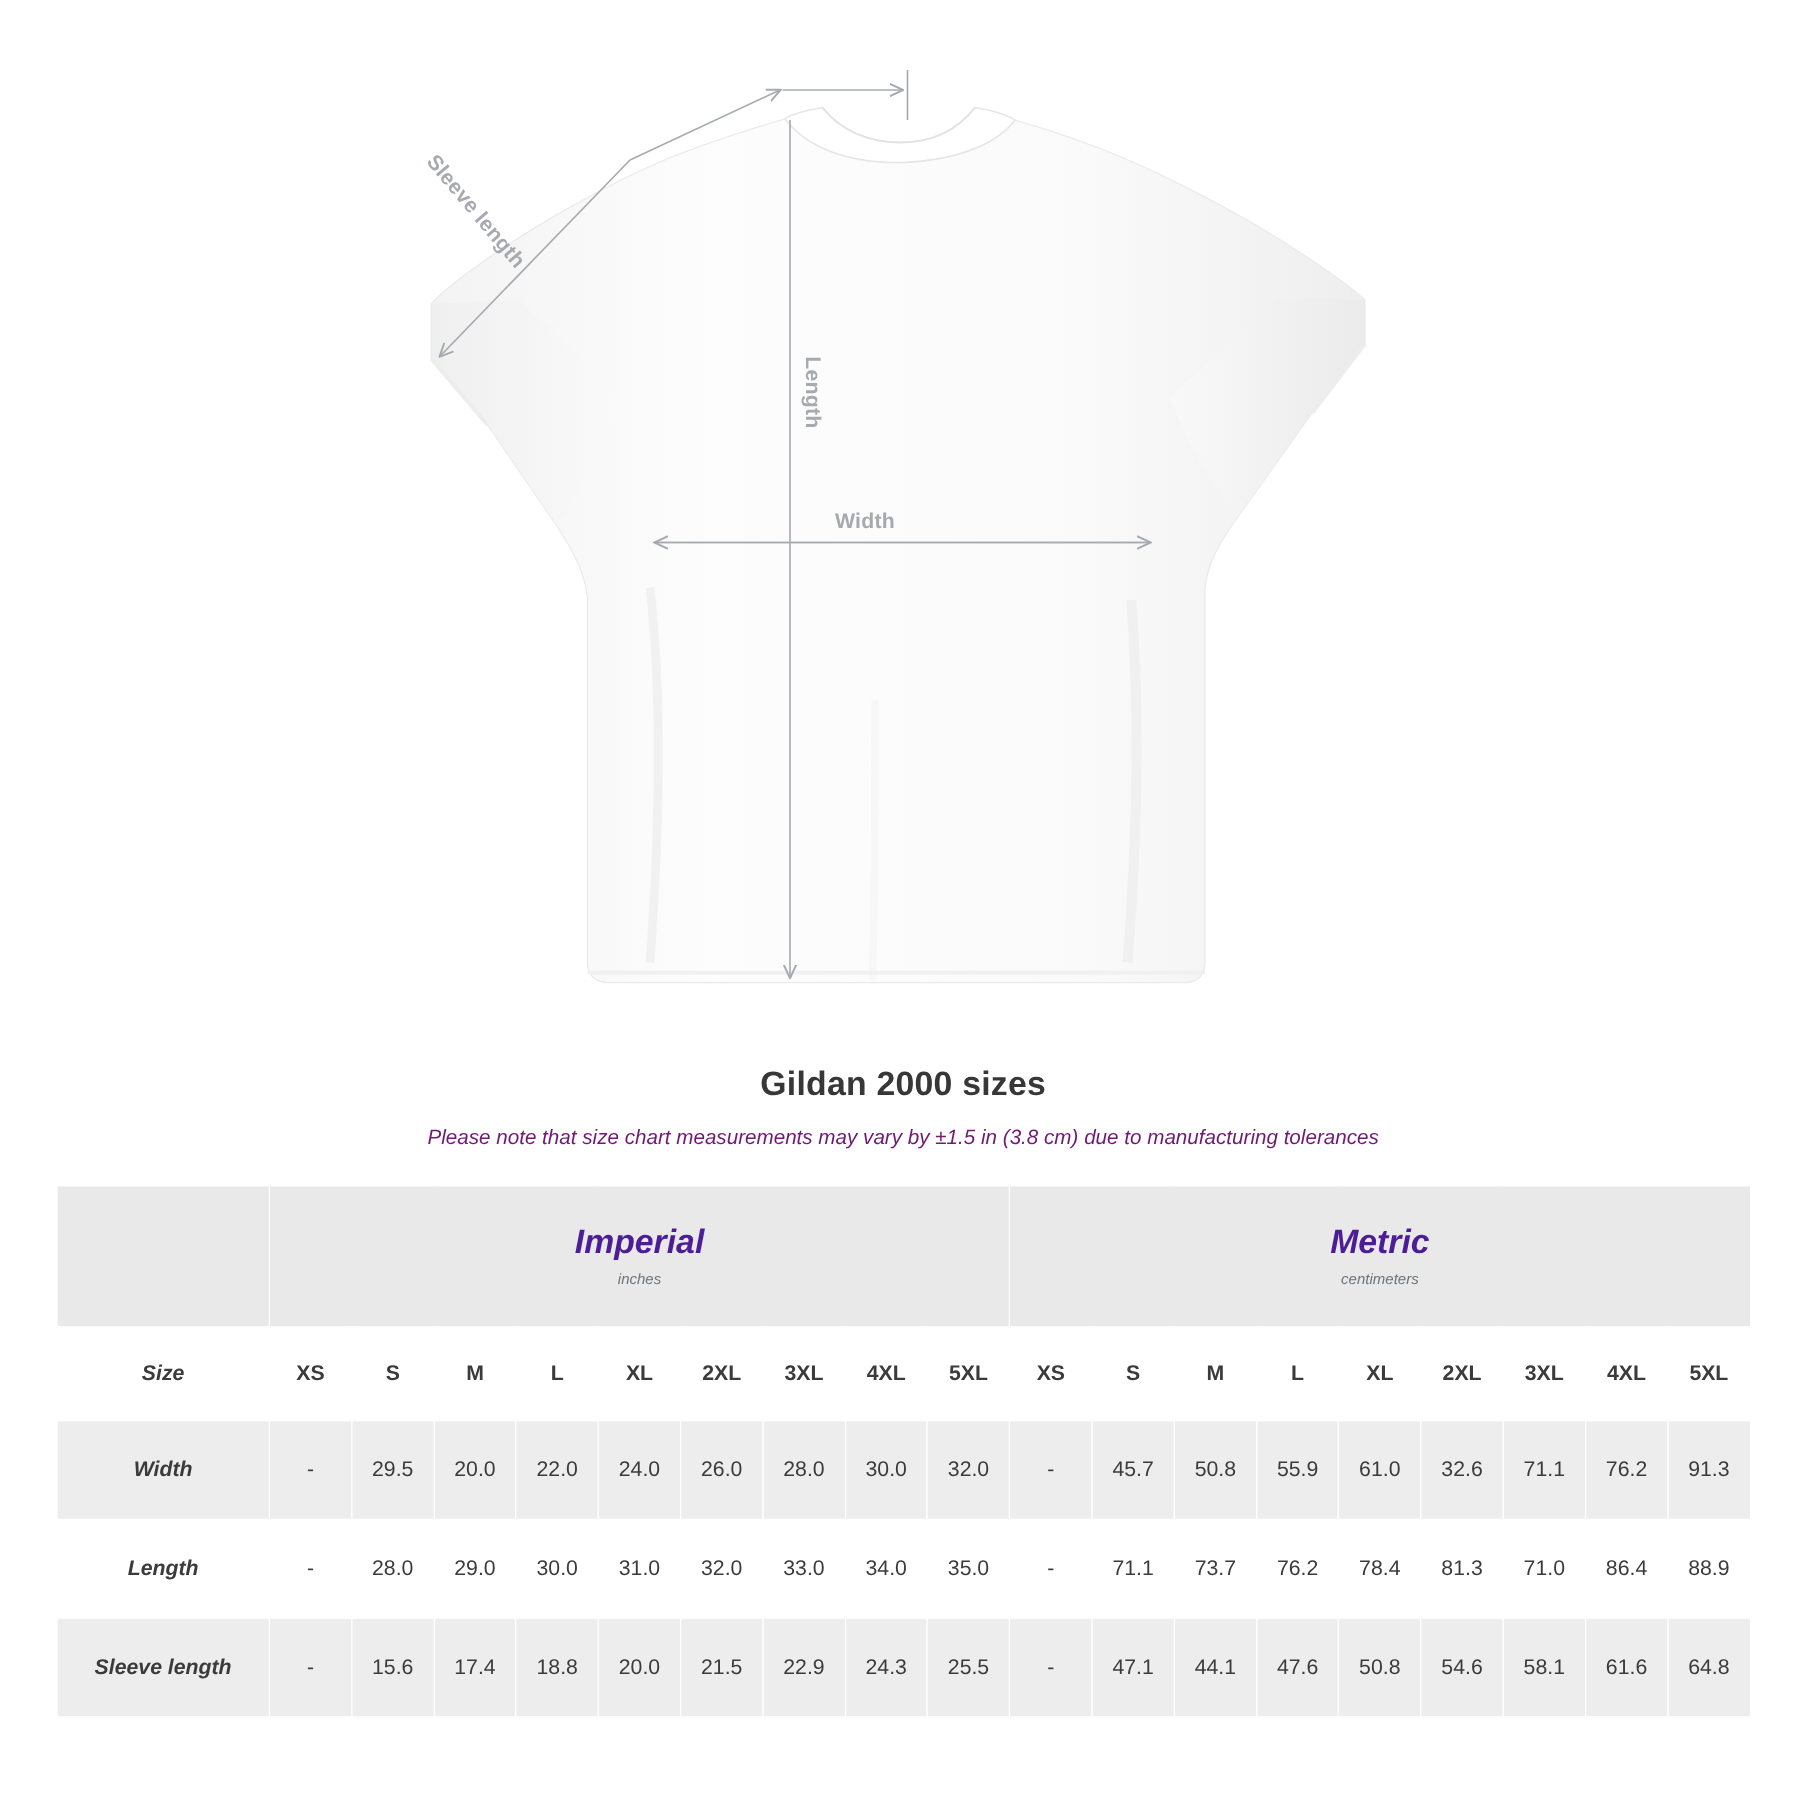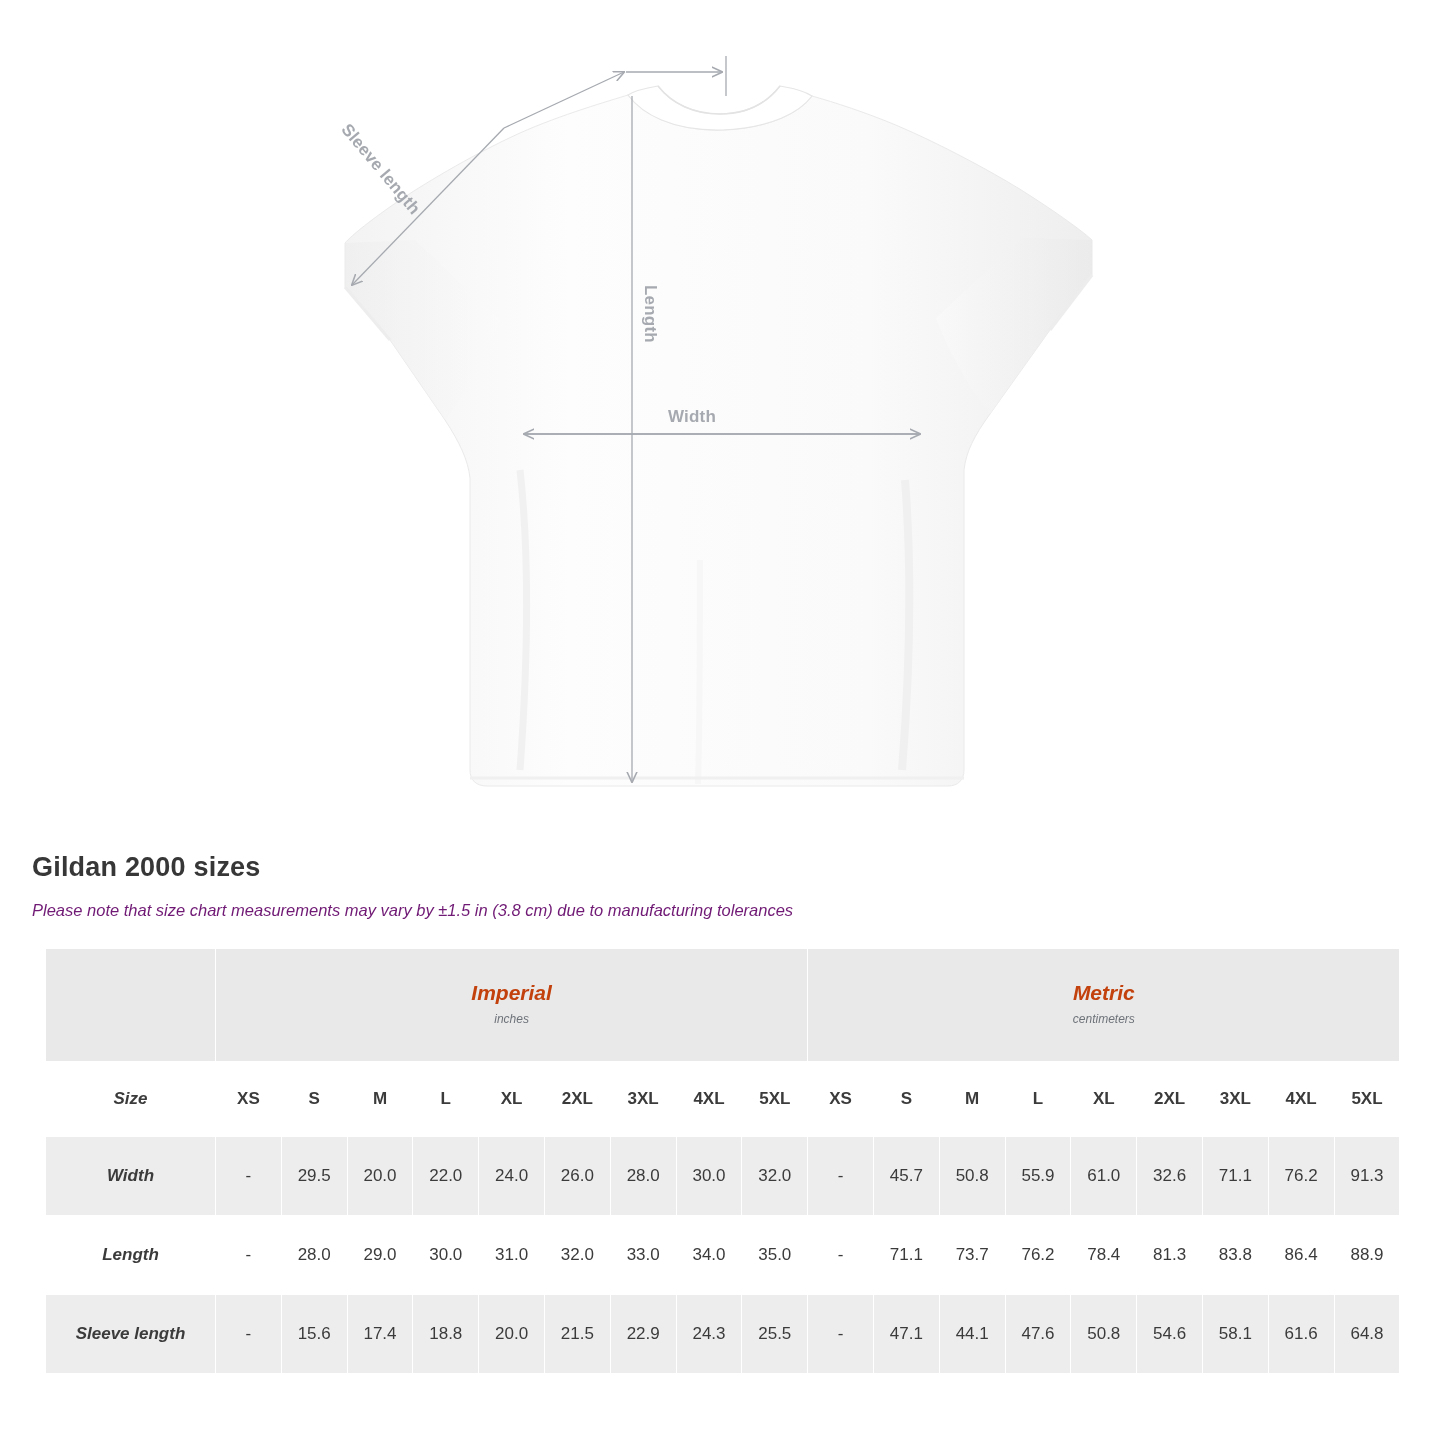--- a/index.html
+++ b/index.html
@@ -47,22 +47,22 @@
     white-space: nowrap;
   }
   .label-width {
     left: 668px;
     top: 407px;
     white-space: nowrap;
   }
 
   
   .title-block {
+    text-align: center;
     margin-top: 22px;
-    margin-left: 32px;
   }
   .chart-title {
     font-size: 27px;
     font-weight: bold;
     color: #373737;
     letter-spacing: 0.2px;
   }
   .chart-note {
     font-size: 16.5px;
     font-style: italic;
@@ -83,24 +83,24 @@
   table.size-table th {
     border: 1px solid #ffffff;
     text-align: center;
     vertical-align: middle;
   }
   .unit-head {
     background: #e9e9e9;
     height: 110px;
   }
   .unit-sys {
-    font-size: 21px;
+    font-size: 27px;
     font-style: italic;
     font-weight: bold;
-    color: #c2410c;
+    color: #4c1d95;
     line-height: 1.35;
   }
   .unit-unit {
     font-size: 12px;
     font-style: italic;
     color: #6e737a;
     line-height: 1.9;
   }
   .col-rowhead {
     width: 170px;
@@ -319,21 +319,21 @@
         <td>32.0</td>
         <td>33.0</td>
         <td>34.0</td>
         <td>35.0</td>
         <td>-</td>
         <td>71.1</td>
         <td>73.7</td>
         <td>76.2</td>
         <td>78.4</td>
         <td>81.3</td>
-        <td>83.8</td>
+        <td>71.0</td>
         <td>86.4</td>
         <td>88.9</td>
       </tr>
 
       <tr class="row-data shade">
         <td class="rowhead">Sleeve length</td>
         <td>-</td>
         <td>15.6</td>
         <td>17.4</td>
         <td>18.8</td>

